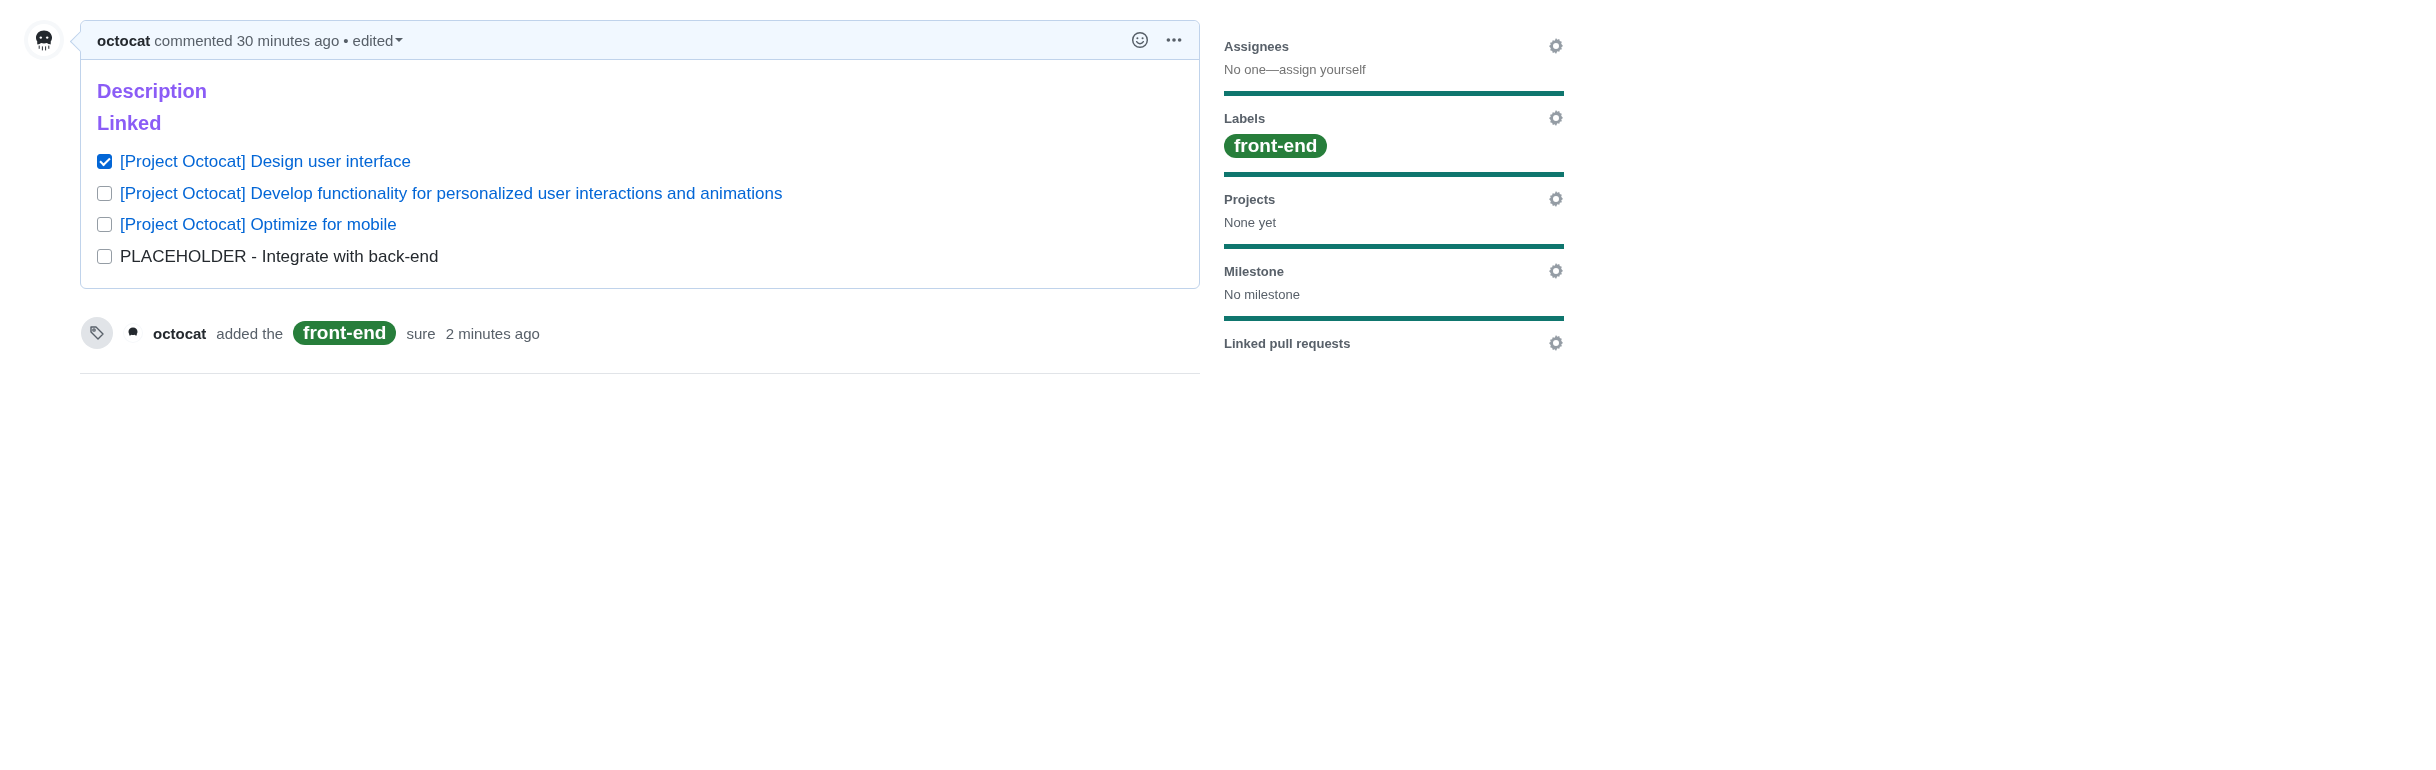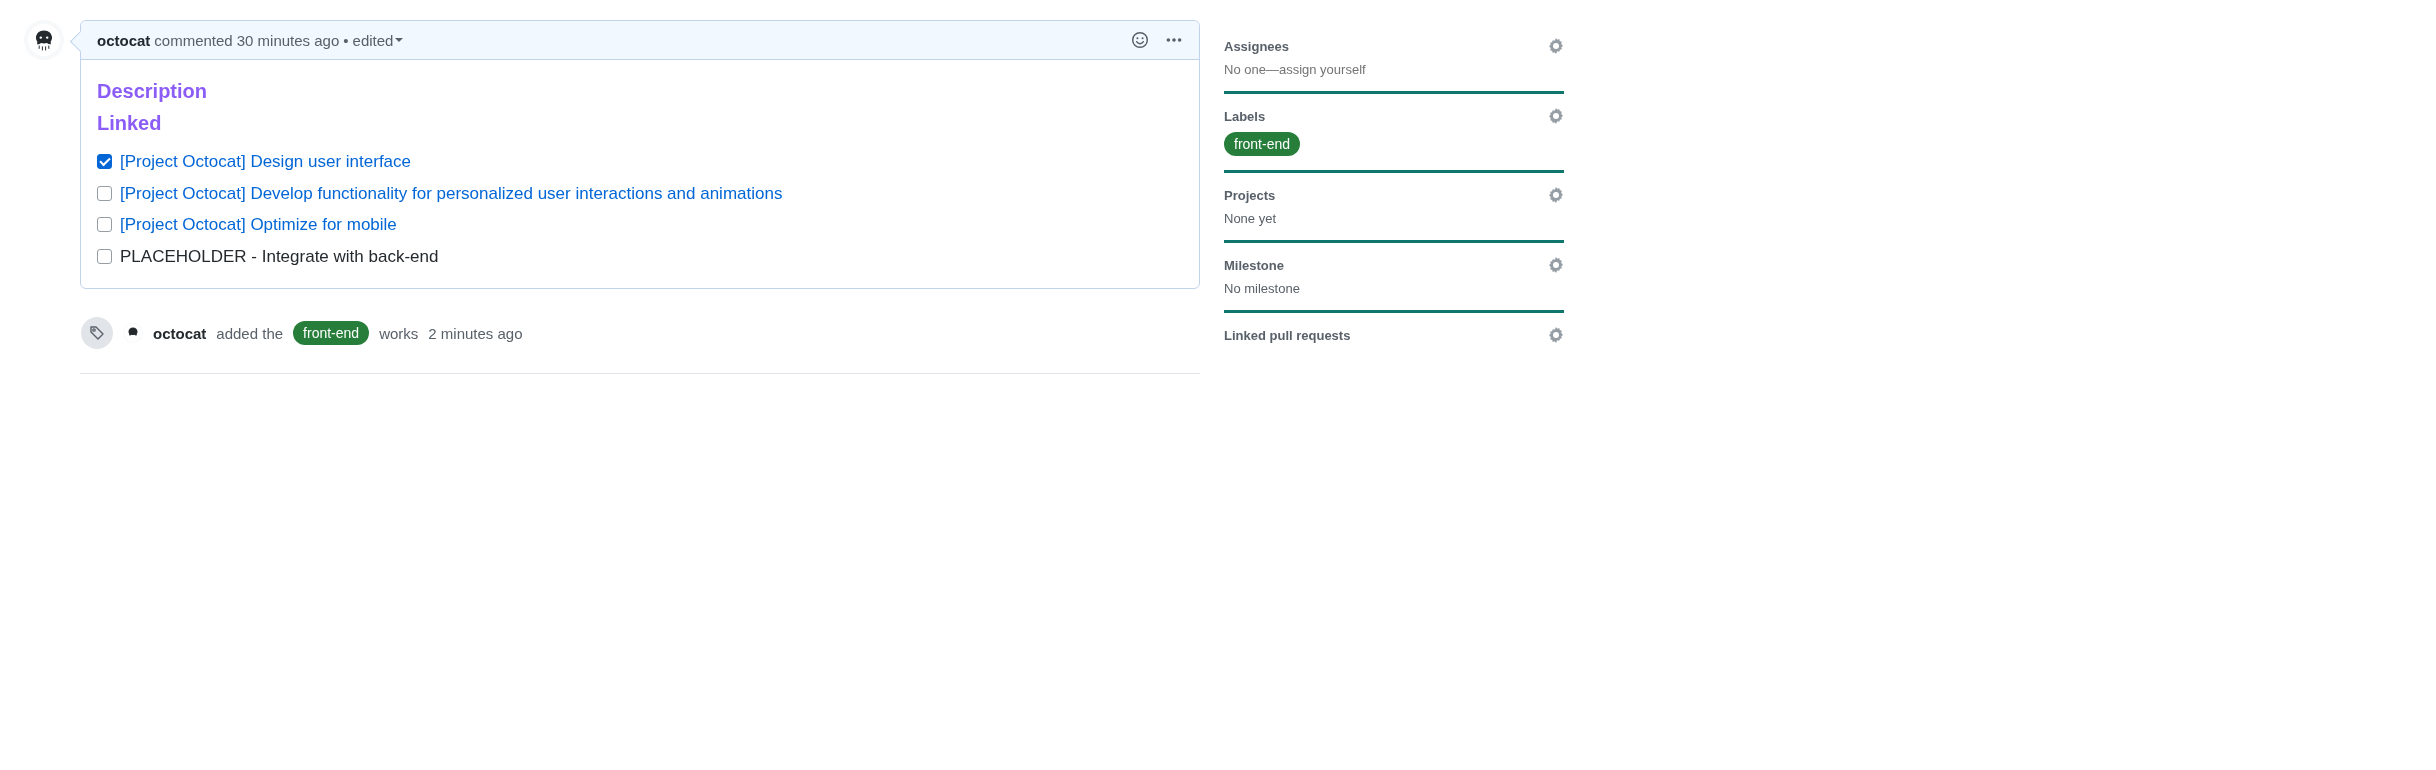--- a/index.html
+++ b/index.html
@@ -182,31 +182,31 @@
       flex-shrink: 0;
     }
     .event-avatar svg { width: 18px; height: 18px; }
     .event-actor { font-weight: 600; color: #24292e; }
     .label-pill {
       display: inline-block;
       background: #277e3b;
       color: #fff;
       border-radius: 12px;
       padding: 2px 10px;
-      font-size: 14px;
-      font-weight: 400;
+      font-size: 19px;
+      font-weight: 700;
       line-height: 20px;
     }
     .sidebar {
       width: 340px;
       flex-shrink: 0;
       padding-top: 4px;
     }
     .side-section {
-      border-bottom: 3px solid #0f766e;
+      border-bottom: 5px solid #0f766e;
       padding: 14px 0;
     }
     .side-header {
       display: flex;
       justify-content: space-between;
       align-items: center;
       margin-bottom: 8px;
     }
     .side-title {
       font-weight: 600;
@@ -310,21 +310,21 @@
         </div>
         <span class="event-avatar">
           <svg viewBox="0 0 40 40">
               <circle cx="20" cy="20" r="20" fill="#fff"></circle>
               <path fill="#24292e" d="M20 8c-6 0-10 4-10 9 0 2 .6 3.8 1.7 5.2-.2.5-.5 1.6.2 3.3 0 0 1.4.4 4.5-1.7 1.2.3 2.4.5 3.6.5s2.4-.2 3.6-.5c3.1 2.1 4.5 1.7 4.5 1.7.7-1.7.4-2.8.2-3.3 1.1-1.4 1.7-3.2 1.7-5.2 0-5-4-9-10-9z"></path>
             </svg>
         </span>
         <span class="event-actor">octocat</span>
         <span>added the</span>
         <span class="label-pill">front-end</span>
-        <span>works</span>
+        <span>sure</span>
         <span>2 minutes ago</span>
       </div>
 
       <hr class="hr-bottom">
     </div>
   </div>
 
   <div class="sidebar">
     <div class="side-section">
       <div class="side-header">

